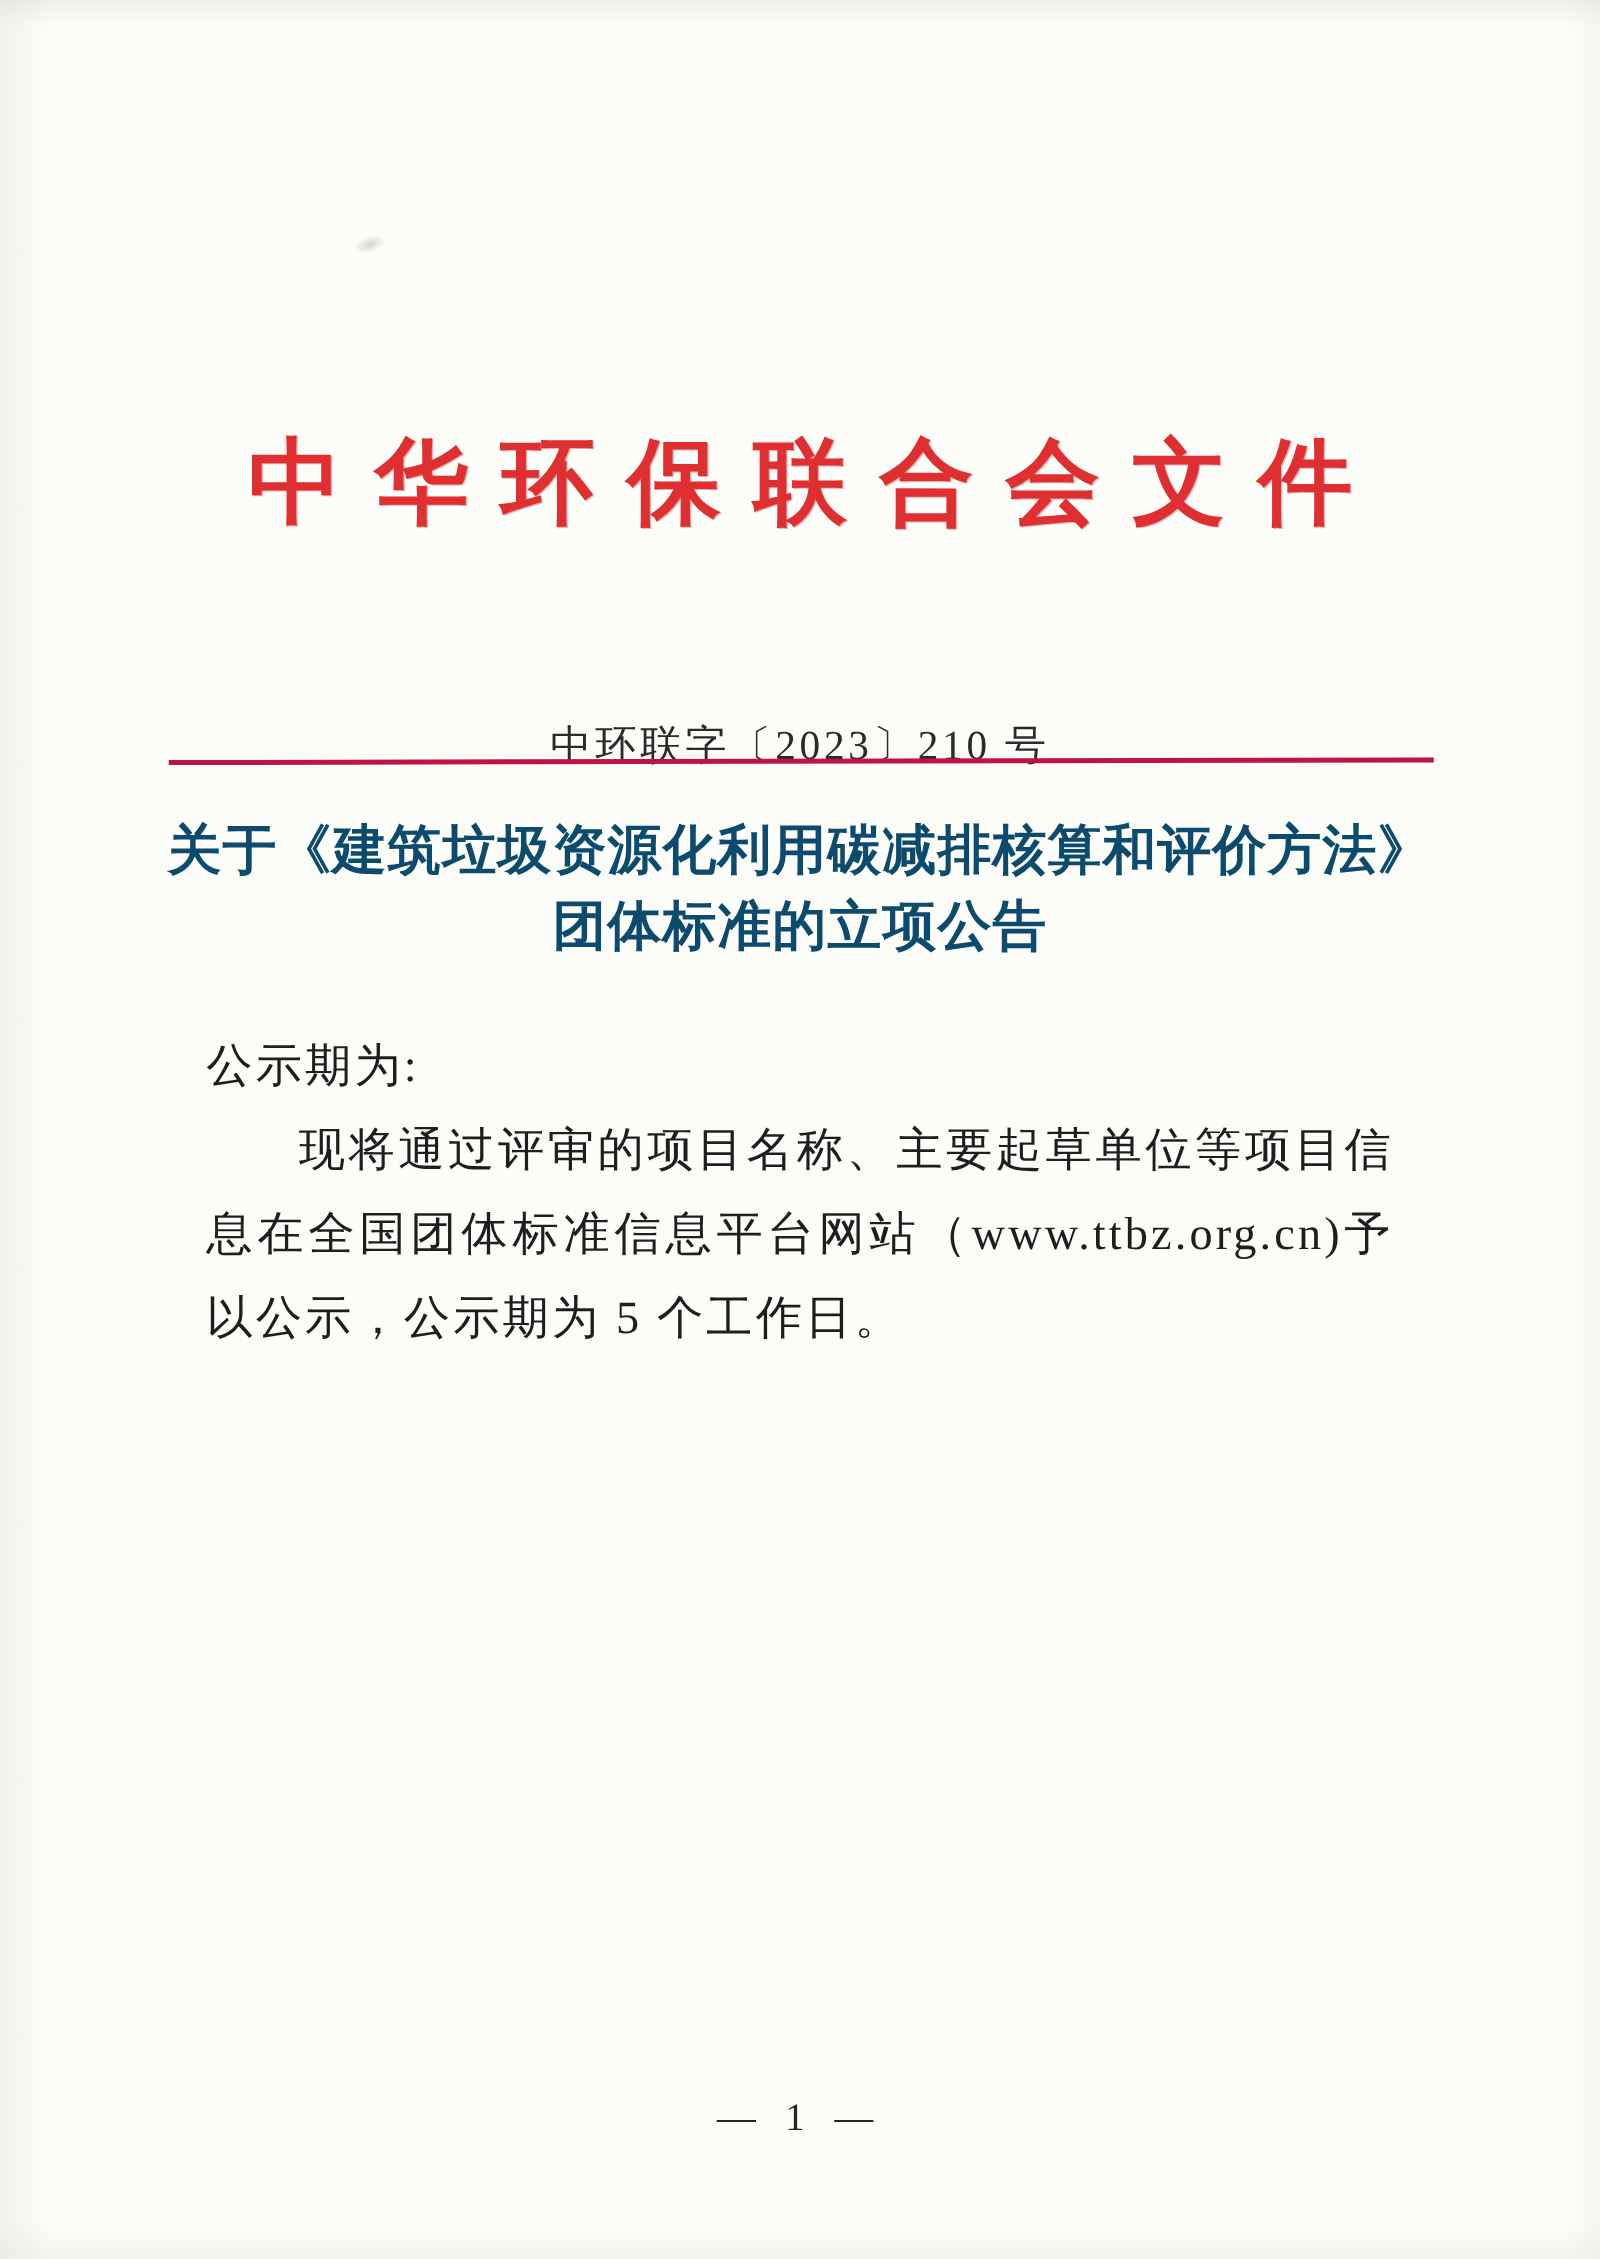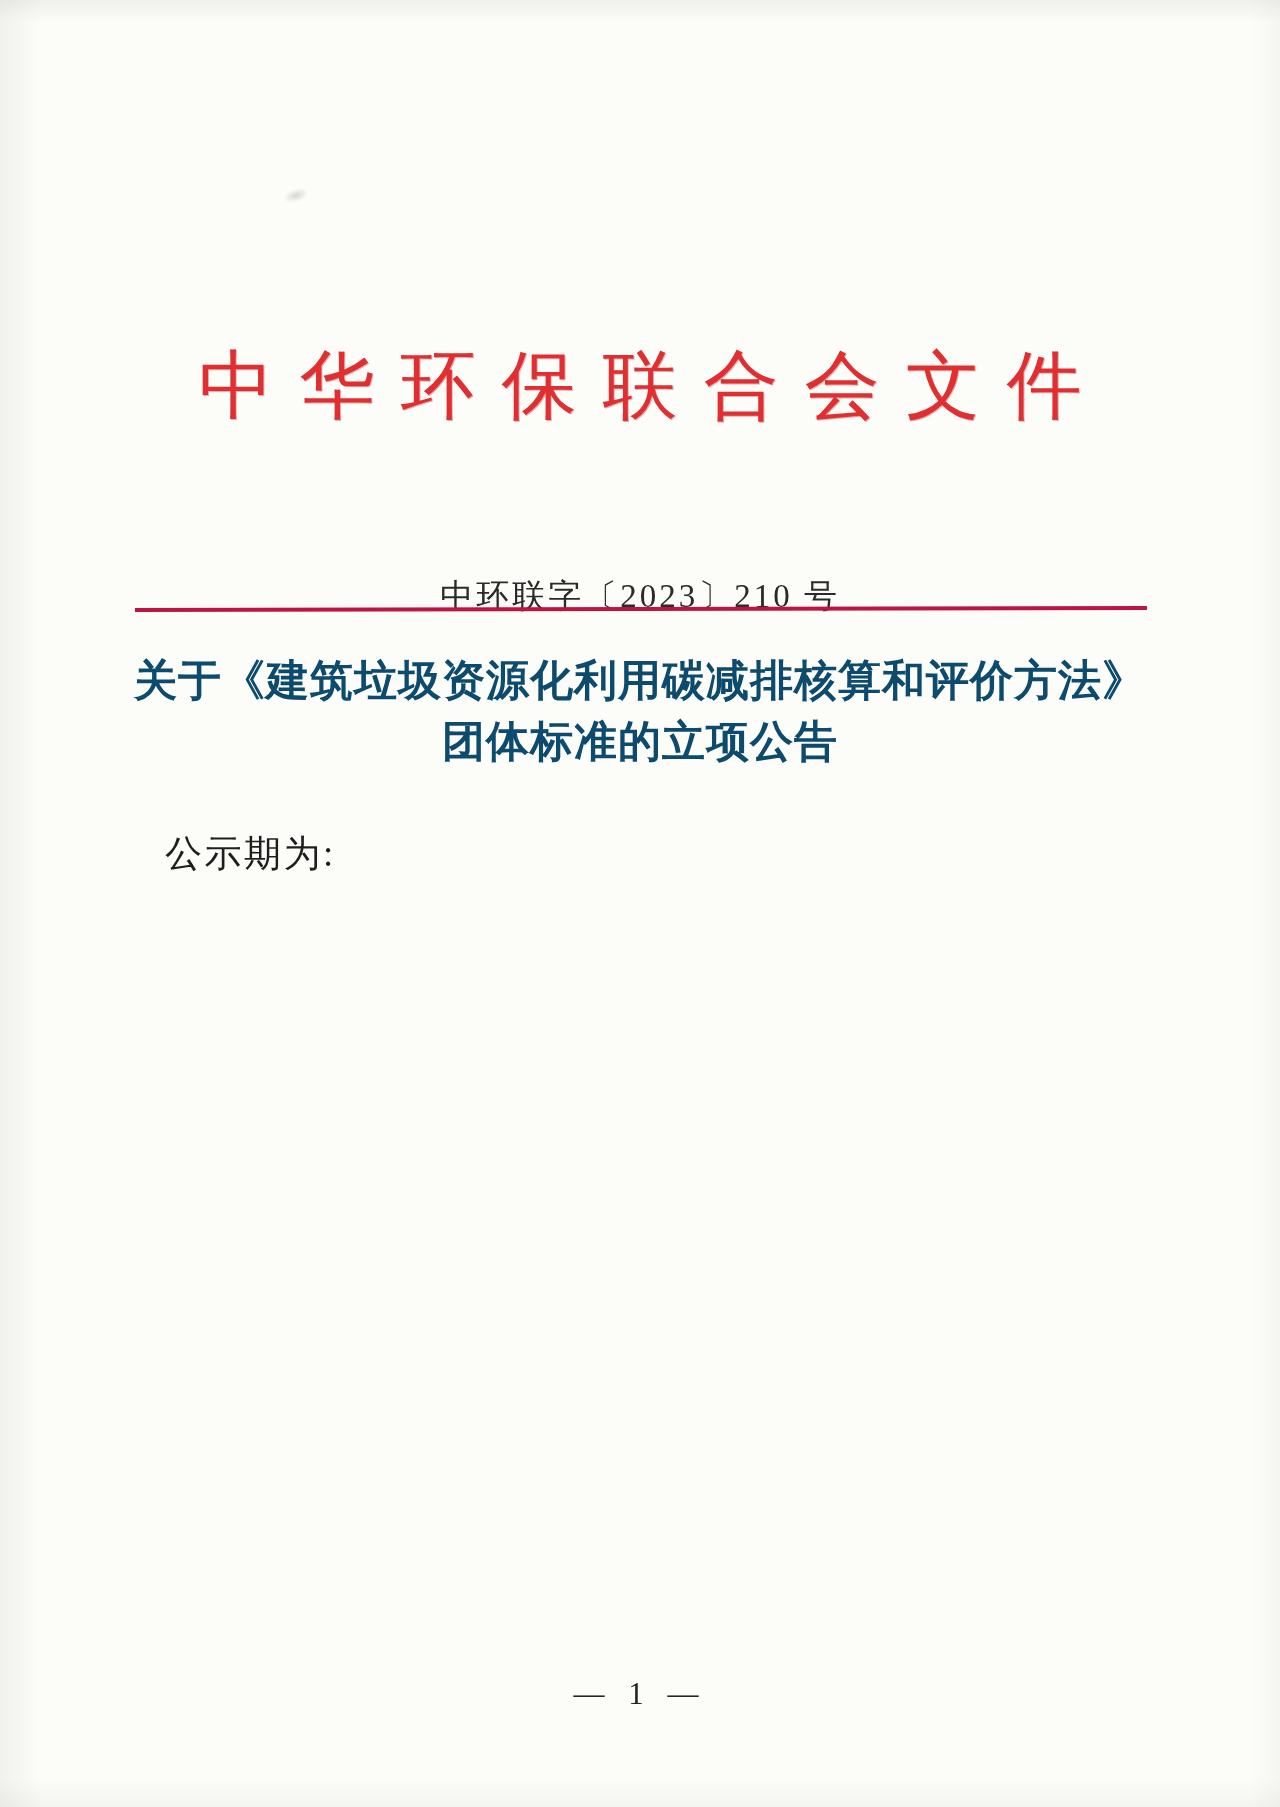--- a/index.html
+++ b/index.html
@@ -34,21 +34,21 @@
     background: radial-gradient(ellipse at center, rgba(150,150,148,0.38), rgba(150,150,148,0) 70%);
     transform: rotate(-18deg);
   }
   .org-header {
     position: absolute;
     top: 336px; left: 0; width: 100%;
     box-sizing: border-box;
     padding-left: 26px;              
     text-align: center;
     font-size: 75px;
-    font-weight: 400;
+    font-weight: 700;
     letter-spacing: 26px;
     white-space: nowrap;
     color: var(--header-red, #e02f31);
     text-shadow: 1px 1px 0 rgba(190, 30, 40, 0.35);
   }
   .doc-number {
     position: absolute;
     top: 541px; left: 0; width: 100%;
     text-align: center;
     font-size: 33px;
@@ -107,17 +107,18 @@
 
   <div class="red-divider"></div>
 
   <div class="doc-title">
     <div class="title-line">关于《建筑垃圾资源化利用碳减排核算和评价方法》</div>
     <div class="title-line">团体标准的立项公告</div>
   </div>
 
   <div class="body-text">
     <p class="salutation">公示期为:</p>
+    <p class="para">现将通过评审的项目名称、主要起草单位等项目信息在全国团体标准信息平台网站（www.ttbz.org.cn)予以公示，公示期为 5 个工作日。</p>
   </div>
 
   <div class="page-number">— 1 —</div>
 
 </div>
 
 </body></html>

